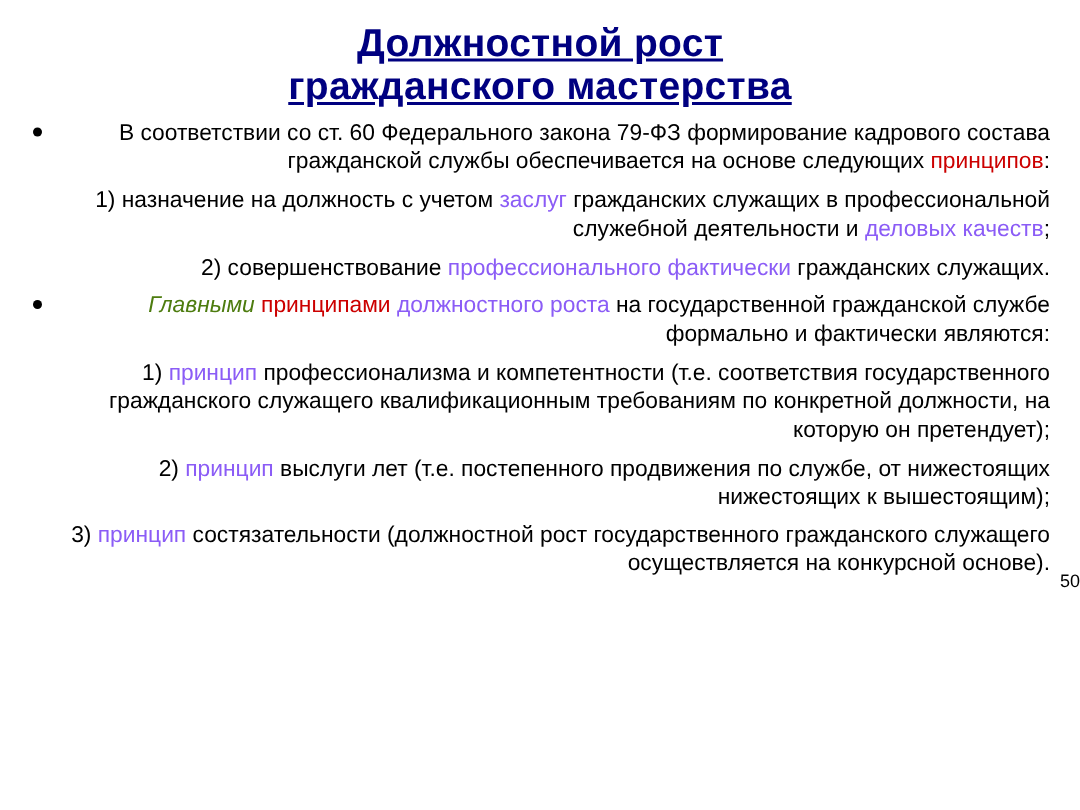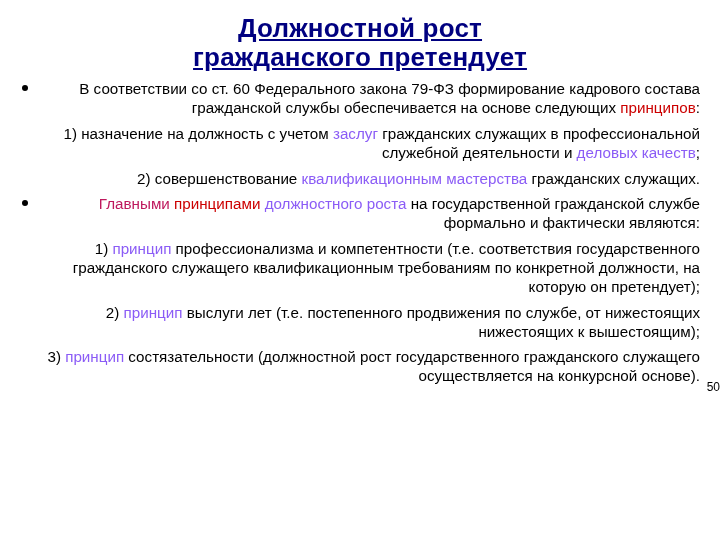--- a/index.html
+++ b/index.html
@@ -73,55 +73,56 @@
     text-indent: -22px;
     margin-bottom: 2px;
   }
   .red {
     color: #CC0000;
   }
   .blue {
     color: #8b5cf6;
   }
   .green {
-    color: #be185d;
+    color: #4d7c0f;
+    font-style: italic;
   }
   .spacer-sm { height: 5px; }
   .page-num {
     position: absolute;
     right: 0;
     bottom: 22px;
     font-size: 12px;
     color: #000000;
   }
 </style>
 </head>
 <body>
 
 <div class="slide">
 
   <h1 class="title">
     <span class="line">Должностной рост </span>
-    <span class="line">гражданского претендует</span>
+    <span class="line">гражданского мастерства</span>
   </h1>
 
   <div class="body">
 
     <div class="para bullet">
       <span class="dot"></span>
       <span class="txt"><span>В соответствии со ст. 60 Федерального закона 79-ФЗ формирование кадрового состава гражданской службы обеспечивается на основе следующих </span><span class="red">принципов</span><span>:</span></span>
     </div>
 
     <div class="spacer-sm"></div>
 
     <div class="para numbered"><span>1) назначение на должность с учетом </span><span class="blue">заслуг</span><span> гражданских служащих в профессиональной служебной деятельности и </span><span class="blue">деловых качеств</span><span>;</span></div>
 
     <div class="spacer-sm"></div>
 
-    <div class="para numbered"><span>2) совершенствование </span><span class="blue">квалификационным мастерства</span><span> гражданских служащих.</span></div>
+    <div class="para numbered"><span>2) совершенствование </span><span class="blue">профессионального фактически</span><span> гражданских служащих.</span></div>
 
     <div class="spacer-sm"></div>
 
     <div class="para bullet tight">
       <span class="dot"></span>
       <span class="txt"><span class="green">Главными</span><span> </span><span class="red">принципами</span><span> </span><span class="blue">должностного роста</span><span> на государственной гражданской службе формально и фактически являются:</span></span>
     </div>
 
     <div class="spacer-sm"></div>
 

